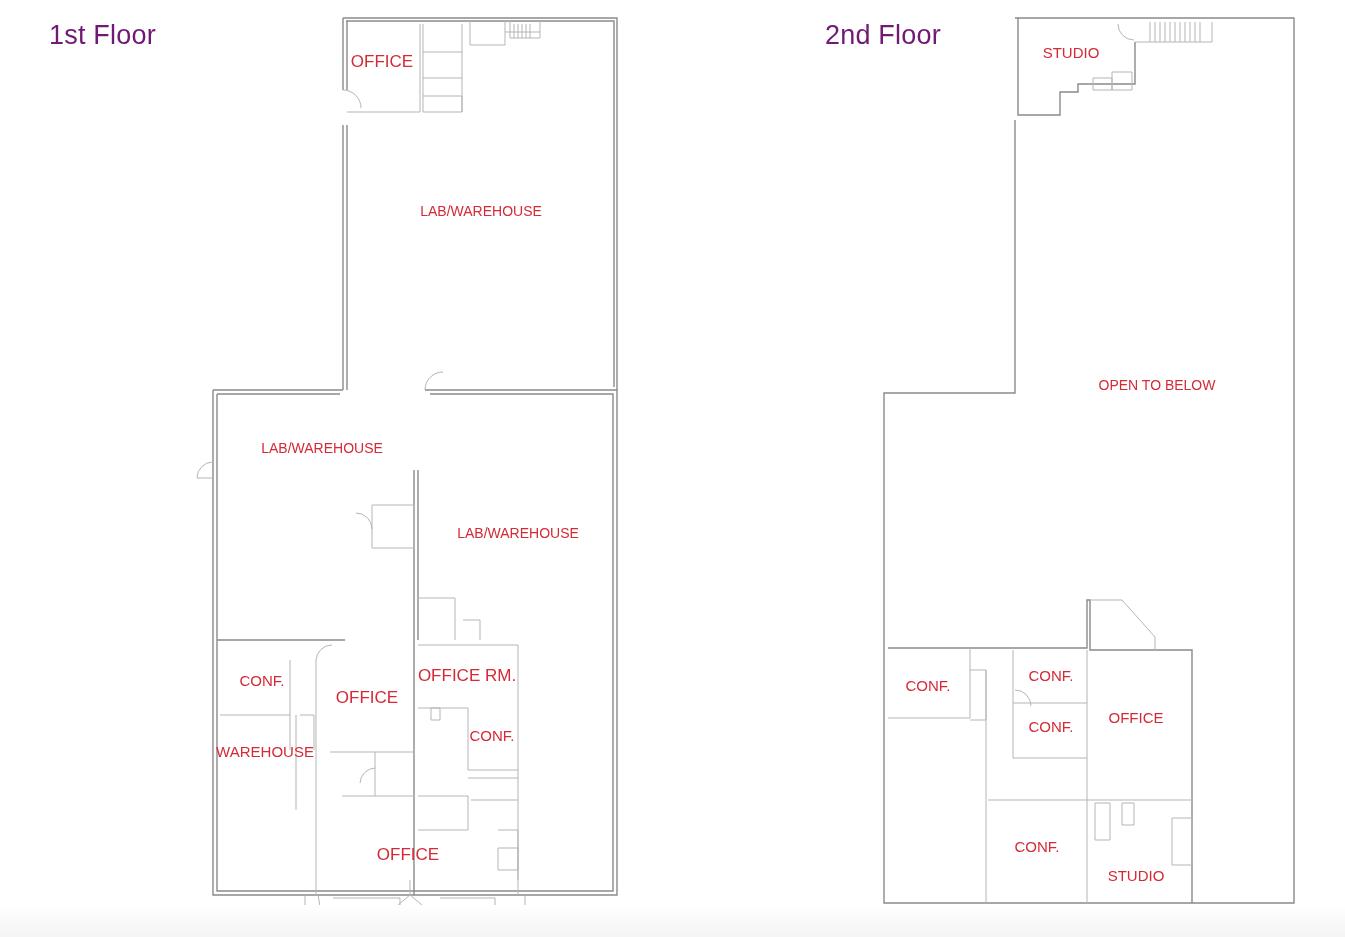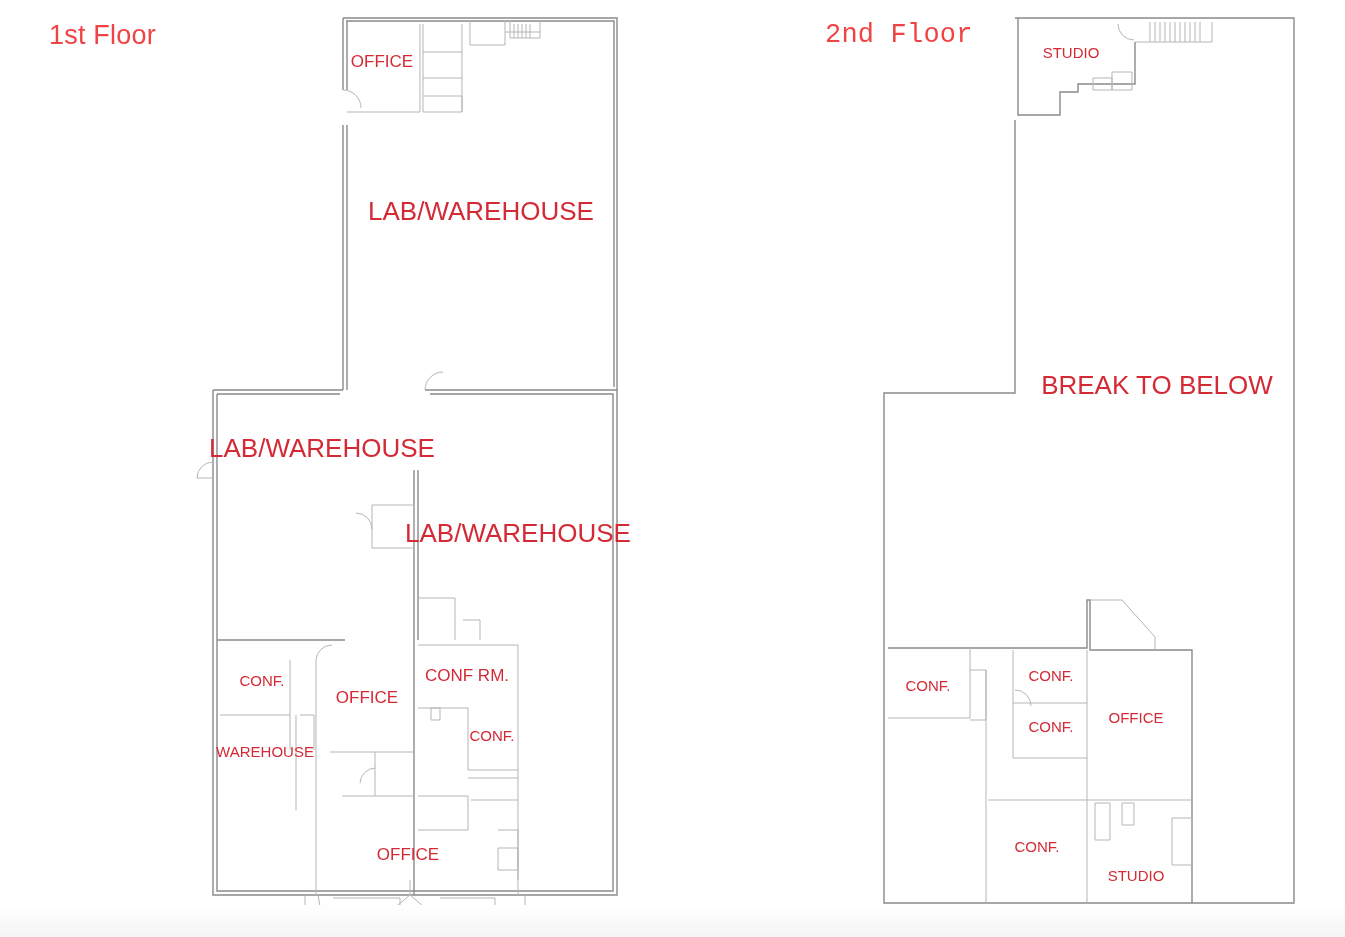--- a/index.html
+++ b/index.html
@@ -1,19 +1,19 @@
 <!DOCTYPE html>
 <html><head>
   <meta charset="utf-8">
   <style>
     html, body { margin:0; padding:0; background:#ffffff; }
     body { width:1345px; height:937px; position:relative; overflow:hidden; font-family:"Liberation Sans", sans-serif; }
-    .title { position:absolute; color:#ef4444; font-size:27px; font-family:"Liberation Sans", sans-serif; font-weight:normal; letter-spacing:0.2px; }
+    .title { position:absolute; color:#701a75; font-size:27px; font-family:"Liberation Sans", sans-serif; font-weight:normal; letter-spacing:0.2px; }
     .room { position:absolute; color:#d42a36; font-size:17px; font-family:"Liberation Sans", sans-serif; white-space:nowrap; transform:translate(-50%,-50%); }
-    .room.lg { font-size:26px; }
+    .room.lg { font-size:14px; }
     .room.sm { font-size:15px; }
     svg { position:absolute; left:0; top:0; }
     .w { fill:none; stroke:#8a8a8a; stroke-width:1.4; }
     .w2 { fill:none; stroke:#b5b5b5; stroke-width:1; }
     .bottom-fade { position:absolute; left:0; top:905px; width:1345px; height:32px; background:linear-gradient(to bottom, #ffffff, #f4f4f4); }
   </style>
 </head>
 <body>
 
 <svg width="1345" height="937">
@@ -67,35 +67,35 @@
     <path class="w2" d="M888,718 L970,718 L970,648 M970,670 L986,670 L986,720 L970,720"></path>
     <path class="w2" d="M986,670 L986,903 M1013,650 L1013,758 M1013,703 L1087,703 M1013,758 L1087,758 M1087,650 L1087,903"></path>
     <path class="w2" d="M988,800 L1087,800 M1087,800 L1192,800"></path>
     <path class="w2" d="M1095,803 L1110,803 L1110,840 L1095,840 Z M1122,803 L1134,803 L1134,825 L1122,825 Z"></path>
     <path class="w2" d="M1172,818 L1192,818 L1192,865 L1172,865 Z"></path>
     <path class="w2" d="M1015,690 A16,16 0 0 1 1031,706"></path>
   </g>
 </svg>
 
 <div class="title" style="left:49px;top:20px;">1st Floor</div>
-<div class="title" style="left:825px;top:20px;font-family:Liberation Mono, monospace;">2nd Floor</div>
+<div class="title" style="left:825px;top:20px;">2nd Floor</div>
 
 <div class="room" style="left:382px;top:62px;">OFFICE</div>
 <div class="room lg" style="left:481px;top:211px;">LAB/WAREHOUSE</div>
 <div class="room lg" style="left:322px;top:448px;">LAB/WAREHOUSE</div>
 <div class="room lg" style="left:518px;top:533px;">LAB/WAREHOUSE</div>
 <div class="room sm" style="left:262px;top:680px;">CONF.</div>
 <div class="room" style="left:367px;top:698px;">OFFICE</div>
-<div class="room" style="left:467px;top:676px;">CONF RM.</div>
+<div class="room" style="left:467px;top:676px;">OFFICE RM.</div>
 <div class="room sm" style="left:492px;top:735px;">CONF.</div>
 <div class="room sm" style="left:265px;top:751px;">WAREHOUSE</div>
 <div class="room" style="left:408px;top:855px;">OFFICE</div>
 
 <div class="room sm" style="left:1071px;top:52px;">STUDIO</div>
-<div class="room lg" style="left:1157px;top:385px;">BREAK TO BELOW</div>
+<div class="room lg" style="left:1157px;top:385px;">OPEN TO BELOW</div>
 <div class="room sm" style="left:928px;top:685px;">CONF.</div>
 <div class="room sm" style="left:1051px;top:675px;">CONF.</div>
 <div class="room sm" style="left:1051px;top:726px;">CONF.</div>
 <div class="room sm" style="left:1136px;top:717px;">OFFICE</div>
 <div class="room sm" style="left:1037px;top:846px;">CONF.</div>
 <div class="room sm" style="left:1136px;top:875px;">STUDIO</div>
 
 <div class="bottom-fade"></div>
 
 </body></html>

